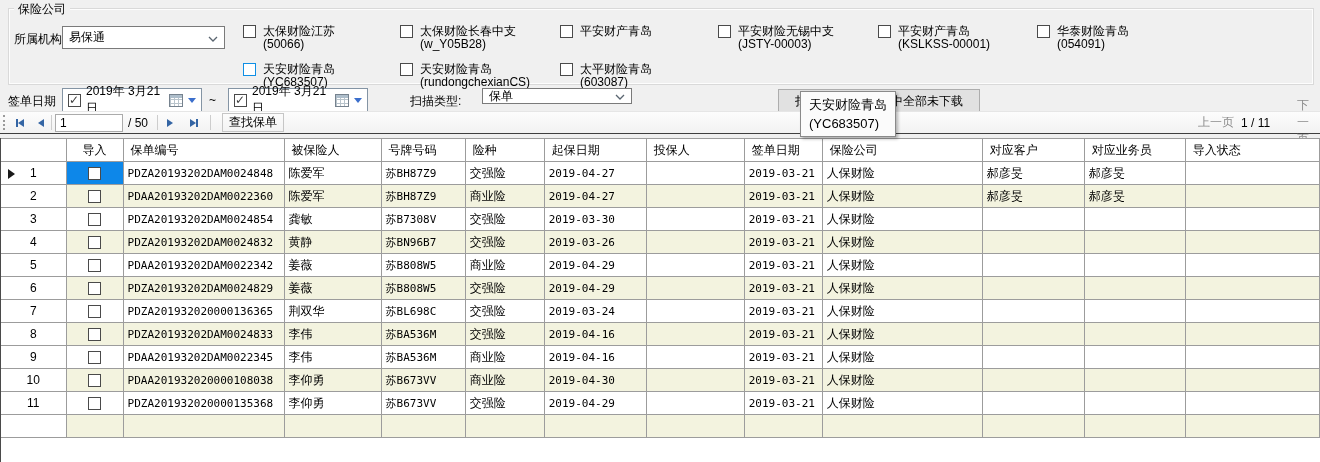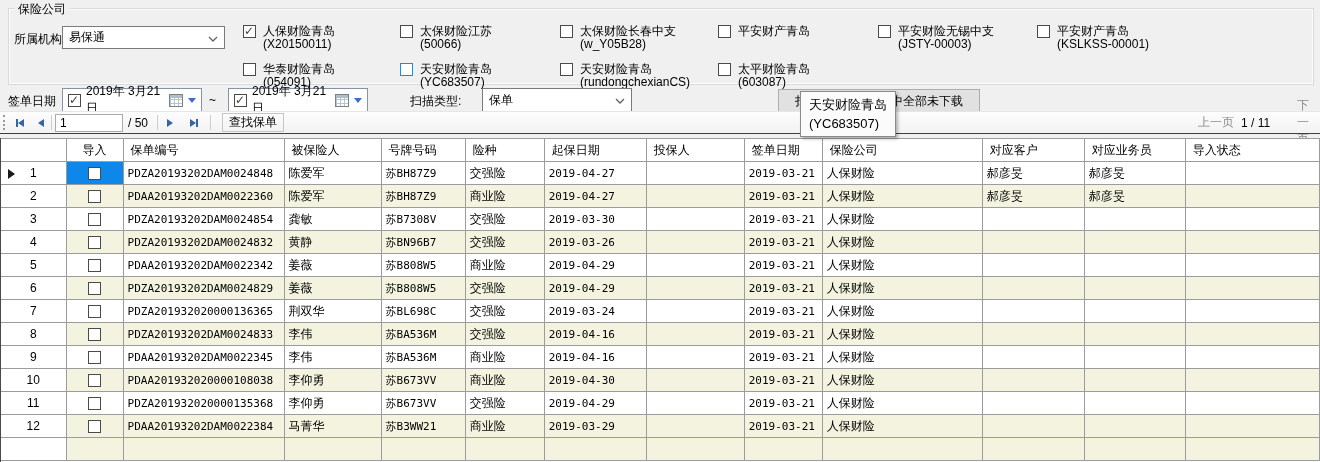--- a/index.html
+++ b/index.html
@@ -106,27 +106,20 @@
 <div class="abs org-row-label">所属机构:</div>
 <div class="abs combo" style="left:62px; top:26px; width:163px;">
   <span class="val">易保通</span>
   <span><svg width="10" height="6">
         <polyline points="1,1 5,5 9,1" stroke="#5a6570" stroke-width="1.3" fill="none"></polyline>
       </svg></span>
 </div>
 
 <div class="abs company-grid">
     <div class="company-item">
-    <span class="cb checked"></span>
-    <span class="lines">
-      <span style="display:block">人保财险青岛</span>
-      <span style="display:block">(X20150011)</span>
-    </span>
-  </div>
-    <div class="company-item">
     <span class="cb"></span>
     <span class="lines">
       <span style="display:block">太保财险江苏</span>
       <span style="display:block">(50066)</span>
     </span>
   </div>
     <div class="company-item">
     <span class="cb"></span>
     <span class="lines">
       <span style="display:block">太保财险长春中支</span>
@@ -194,21 +187,21 @@
 </div>
 <div class="abs" style="left:209px; top:93px;">~</div>
 <div class="abs datepicker" style="left:228px; top:88px; width:140px;">
   <span class="cb checked"></span>
   <span style="flex:1">2019年 3月21日</span>
   <span class="cal-icon"></span>
   <span class="tri-down"></span>
 </div>
 
 <div class="abs" style="left:410px; top:93px;">扫描类型:</div>
-<div class="abs combo" style="left:482px; top:88px; width:150px; height:24px;gap:20px;">
+<div class="abs combo" style="left:482px; top:88px; width:150px; height:16px;gap:20px;">
   <span class="val">保单</span>
   <span><svg width="10" height="6">
         <polyline points="1,1 5,5 9,1" stroke="#5a6570" stroke-width="1.3" fill="none"></polyline>
       </svg></span>
 </div>
 
 <div class="abs btn" style="left:778px; top:89px; width:202px;">扫描天安财险青岛中全部未下载</div>
 
 <div class="abs tooltip" style="left:800px; top:91px;">
   <div>天安财险青岛</div>
@@ -436,35 +429,20 @@
     <td>交强险</td>
     <td class="mono">2019-04-29</td>
     <td></td>
     <td class="mono">2019-03-21</td>
     <td>人保财险</td>
     <td></td>
     <td></td>
     <td></td>
   </tr>
         <tr class="stripe">
-    <td class="sel-col"><span>12</span></td>
-    <td class="import-cell"><span class="cb"></span></td>
-    <td class="mono">PDAA20193202DAM0022384</td>
-    <td>马菁华</td>
-    <td class="mono">苏B3WW21</td>
-    <td>商业险</td>
-    <td class="mono">2019-03-29</td>
-    <td></td>
-    <td class="mono">2019-03-21</td>
-    <td>人保财险</td>
-    <td></td>
-    <td></td>
-    <td></td>
-  </tr>
-        <tr class="stripe">
     <td class="sel-col"></td>
     <td class="import-cell"></td>
     <td class="mono"></td>
     <td></td>
     <td class="mono"></td>
     <td></td>
     <td class="mono"></td>
     <td></td>
     <td class="mono"></td>
     <td></td>

